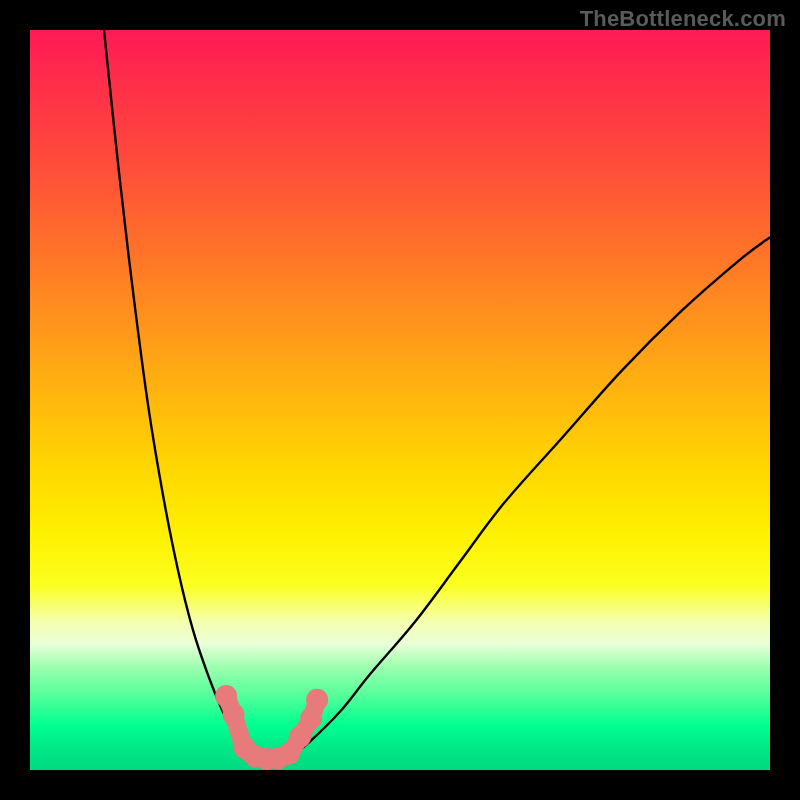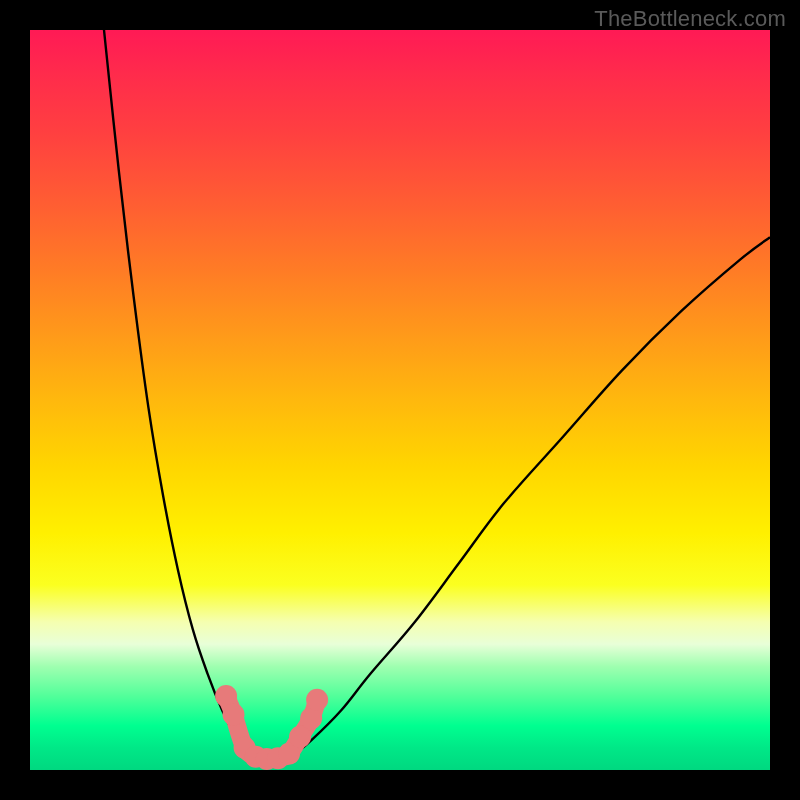--- a/index.html
+++ b/index.html
@@ -9,21 +9,21 @@
     width: 800px;
     height: 800px;
     background: #000;
   }
   .watermark {
     position: absolute;
     top: 6px;
     right: 14px;
     font-family: Arial, Helvetica, sans-serif;
     font-size: 22px;
-    font-weight: 400;
+    font-weight: 700;
     color: #5a5a5a;
     letter-spacing: 0.2px;
     z-index: 10;
     text-align: center;
   }
   .plot {
     position: absolute;
     left: 30px;
     top: 30px;
     width: 740px;

